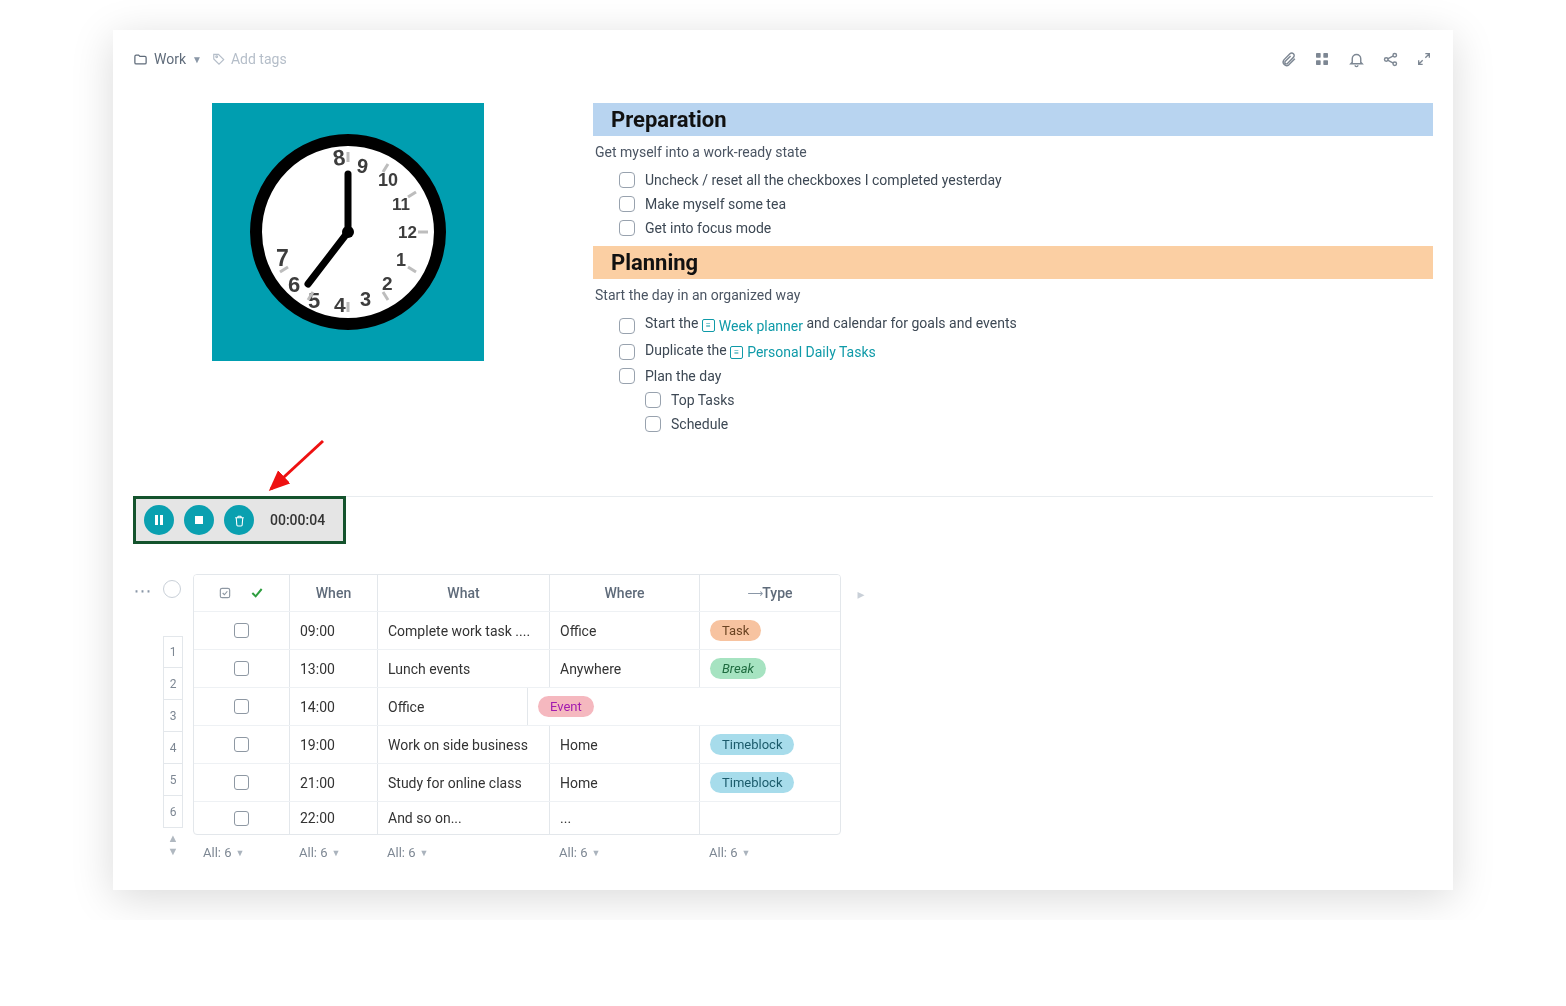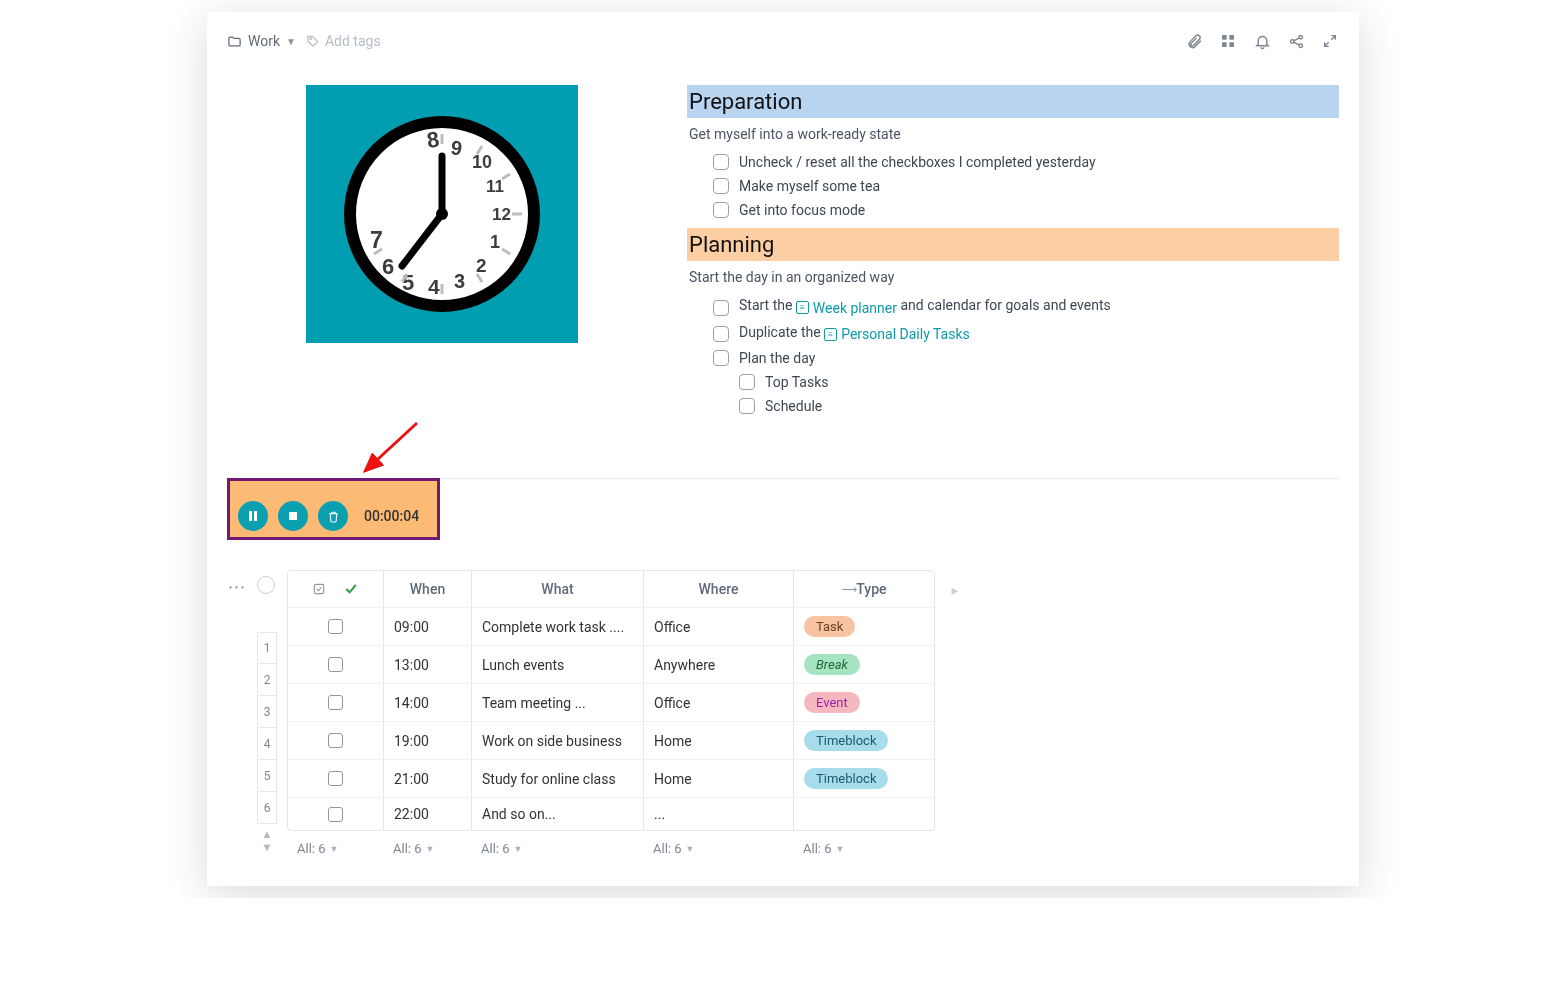--- a/index.html
+++ b/index.html
@@ -5,52 +5,52 @@
   * { box-sizing: border-box; }
   body {
     margin: 0;
     font-family: -apple-system, BlinkMacSystemFont, "Segoe UI", Roboto, Helvetica, Arial, sans-serif;
     background: #fff;
     color: #333;
     font-size: 14px;
   }
   .canvas {
     position: relative;
-    width: 1152px;
-    margin: 12px auto;
+    width: 1340px;
+    margin: 30px auto;
     background: #fff;
     box-shadow: 0 8px 40px rgba(0,0,0,.15);
     padding: 15px 20px 30px;
     min-height: 830px;
   }
   
   .topbar { display:flex; align-items:center; justify-content:space-between; height:28px; color:#5f6b7a; }
   .topbar-left { display:flex; align-items:center; gap:10px; }
   .folder { display:flex; align-items:center; gap:6px; cursor:pointer; }
   .caret { font-size:10px; color:#8a97a7; }
   .addtags { display:flex; align-items:center; gap:5px; color:#b5bec9; cursor:pointer; }
   .topbar-right { display:flex; align-items:center; gap:16px; color:#7d8793; }
   .tb-icon { width:18px; height:18px; display:flex; align-items:center; justify-content:center; cursor:pointer; }
   
   .main { display:flex; gap:30px; margin-top:30px; align-items:flex-start; }
   .left-col { width:430px; display:flex; justify-content:center; }
   .clock-tile { width:272px; height:258px; background:#009eb0; display:flex; align-items:center; justify-content:center; }
   .right-col { flex:1; }
-  .sec-head { font-size:22px; font-weight:400; padding:4px 2px; color:#111; margin-top:0; }
+  .sec-head { font-size:22px; font-weight:700; padding:4px 18px; color:#111; margin-top:0; }
   .sec-head.blue { background:#b8d4f0; }
   .sec-head.orange { background:#fbcfa3; }
   .sec-sub { color:#4b5563; margin:8px 0 8px 2px; }
   .chk-row { display:flex; align-items:flex-end; gap:10px; padding:4px 0 4px 26px; color:#3d4854; }
   .chk-row.indent { padding-left:52px; }
   .chk { width:16px; height:16px; border:1.5px solid #98a2ae; border-radius:4px; cursor:pointer; flex-shrink:0; }
   .doclink { color:#0f9aa8; text-decoration:none; display:inline-flex; align-items:center; gap:4px; }
   .doclink-icon { width:13px; height:13px; border:1px solid #0f9aa8; border-radius:2px; display:inline-flex; align-items:center; justify-content:center; font-size:8px; }
   
   .timer-wrap { margin-top:60px; border-top:1px solid #e8ecef; }
-  .timer-box { display:inline-flex; align-items:center; gap:10px; padding:20px 18px 6px 8px; border:3px solid #701a75; margin-top:-1px; position:relative; background:#fdba74; }
+  .timer-box { display:inline-flex; align-items:center; gap:10px; padding:6px 18px 6px 8px; border:3px solid #14532d; margin-top:-1px; position:relative; background:#e5e5e5; }
   .tbtn { width:30px; height:30px; border-radius:50%; background:#0aa0b0; display:flex; align-items:center; justify-content:center; cursor:pointer; color:#fff; }
   .timer-text { font-weight:500; color:#333; margin-left:6px; }
   .arrow { position:absolute; left:130px; top:-60px; }
   .arrow-svg { width:70px; height:60px; }
   
   .table-area { margin-top:30px; display:flex; gap:10px; }
   .dots { width:20px; text-align:center; color:#8a97a7; padding-top:6px; cursor:pointer; font-size:18px; letter-spacing:1px; }
   .circle-sel { width:18px; height:18px; border:1.5px solid #c9d0d8; border-radius:50%; margin-top:6px; cursor:pointer; }
   .tgrid { border:1px solid #e3e7eb; border-radius:4px; overflow:hidden; }
   .row { display:flex; }
@@ -313,21 +313,20 @@
             <div class="cell c-where">Anywhere</div>
             <div class="cell c-type">
               <span class="pill pill-break">Break</span>
             </div>
           </div>
           <div class="row body">
             <div class="cell c-chkcol">
               <div class="tchk"></div>
             </div>
             <div class="cell c-when">14:00</div>
-            <div class="cell c-what">Team meeting ...</div>
             <div class="cell c-where">Office</div>
             <div class="cell c-type">
               <span class="pill pill-event">Event</span>
             </div>
           </div>
           <div class="row body">
             <div class="cell c-chkcol">
               <div class="tchk"></div>
             </div>
             <div class="cell c-when">19:00</div>

